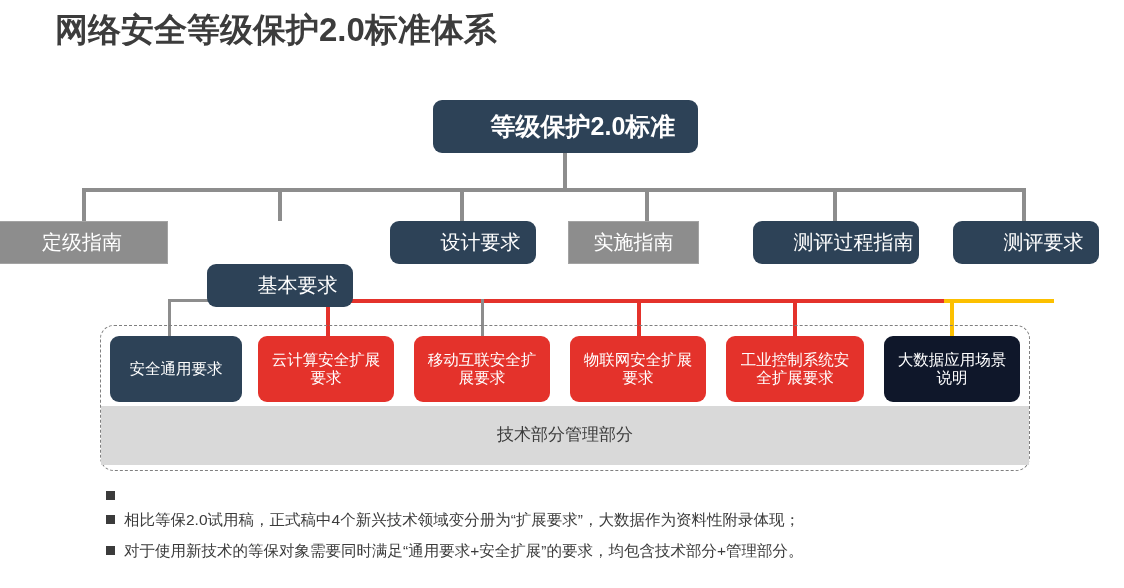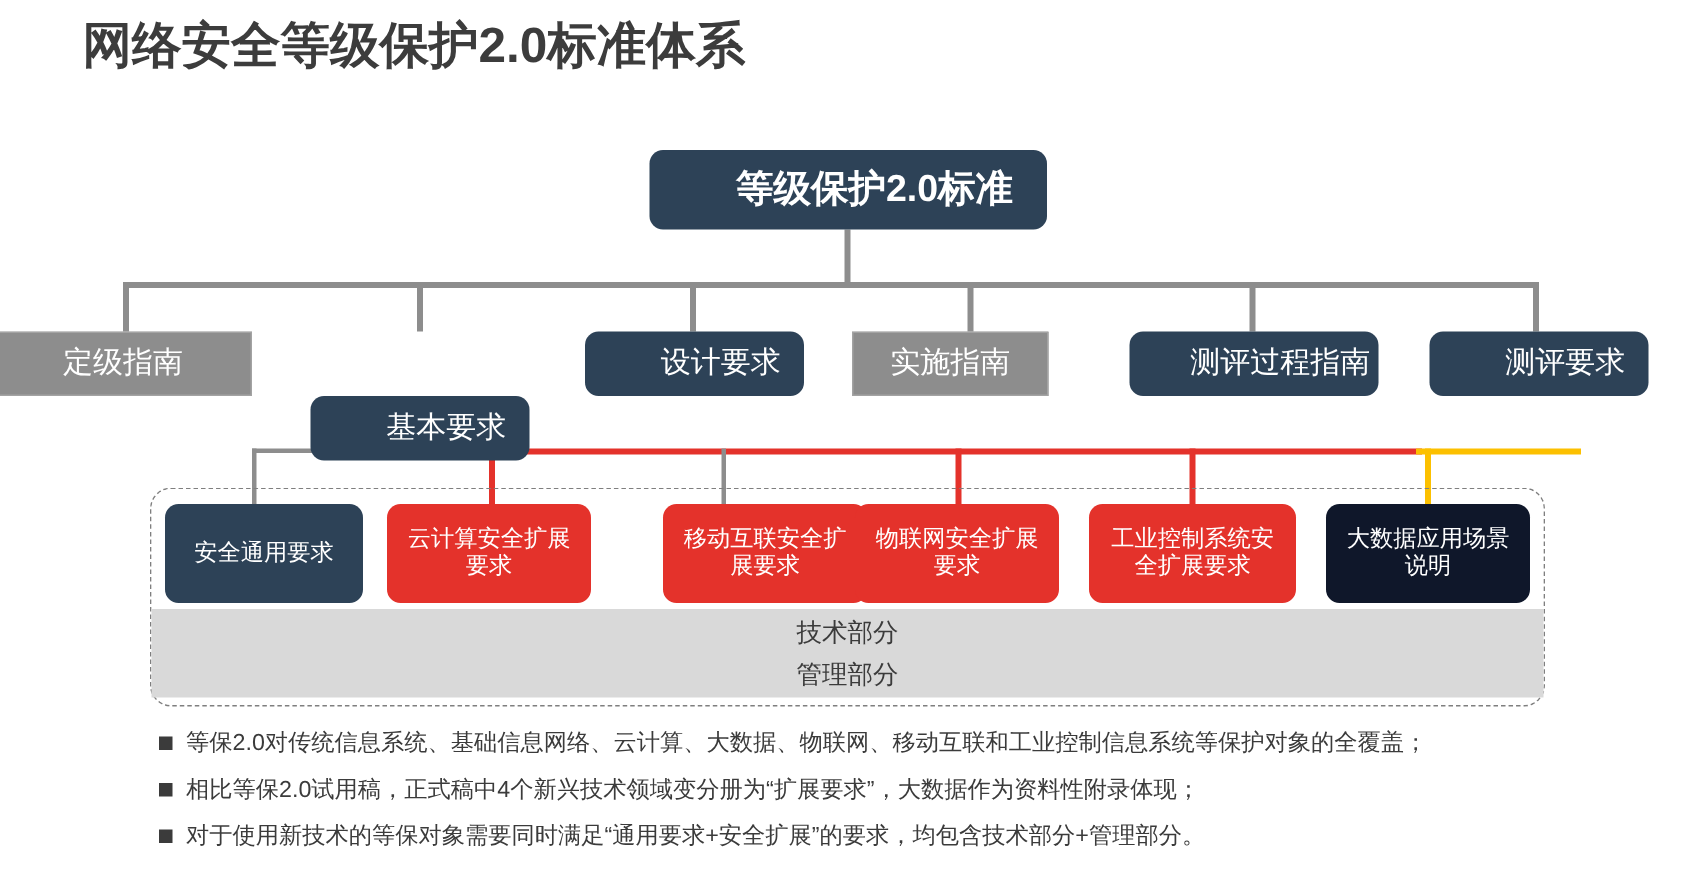--- a/index.html
+++ b/index.html
@@ -104,24 +104,25 @@
     background: transparent;
   }
   .gray-band {
     position: absolute;
     left: 101px;
     top: 406px;
     width: 928px;
     height: 59px;
     background: #d9d9d9;
     display: flex;
-    flex-direction: column;
+    flex-direction: row;
     align-items: center;
     justify-content: center;
     box-sizing: border-box;
+    font-family: Liberation Mono, monospace;
   }
   .gray-band div {
     font-size: 17px;
     color: #3b3b3b;
     line-height: 1.6;
   }
 
   
   .bullets {
     position: absolute;
@@ -182,34 +183,33 @@
   <div class="node node-navy lvl2" style="left:207px; width:146px;margin-top:43px;">基本要求</div>
   <div class="node node-navy lvl2" style="left:390px; width:146px;">设计要求</div>
   <div class="node node-gray lvl2" style="left:568px; width:131px;">实施指南</div>
   <div class="node node-navy lvl2" style="left:753px; width:166px;">测评过程指南</div>
   <div class="node node-navy lvl2" style="left:953px; width:146px;">测评要求</div>
 
   <div class="dashed-box"></div>
 
   <div class="node node-navy lvl3" style="left:110px; width:132px;">安全通用要求</div>
   <div class="node node-red lvl3" style="left:258px; width:136px;">云计算安全扩展要求</div>
-  <div class="node node-red lvl3" style="left:414px; width:136px;margin-left:28px;">移动互联安全扩展要求</div>
+  <div class="node node-red lvl3" style="left:414px; width:136px;">移动互联安全扩展要求</div>
   <div class="node node-red lvl3" style="left:570px; width:136px;">物联网安全扩展要求</div>
   <div class="node node-red lvl3" style="left:726px; width:138px;">工业控制系统安全扩展要求</div>
   <div class="node node-amber lvl3" style="left:884px; width:136px;">大数据应用场景说明</div>
 
   <div class="gray-band">
     <div>技术部分</div>
     <div>管理部分</div>
   </div>
 
   <div class="bullets">
     <div class="bullet">
       <span class="bullet-mark"></span>
-      <span>等保2.0对传统信息系统、基础信息网络、云计算、大数据、物联网、移动互联和工业控制信息系统等保护对象的全覆盖；</span>
     </div>
     <div class="bullet">
       <span class="bullet-mark"></span>
       <span>相比等保2.0试用稿，正式稿中4个新兴技术领域变分册为“扩展要求”，大数据作为资料性附录体现；</span>
     </div>
     <div class="bullet">
       <span class="bullet-mark"></span>
       <span>对于使用新技术的等保对象需要同时满足“通用要求+安全扩展”的要求，均包含技术部分+管理部分。</span>
     </div>
   </div>

